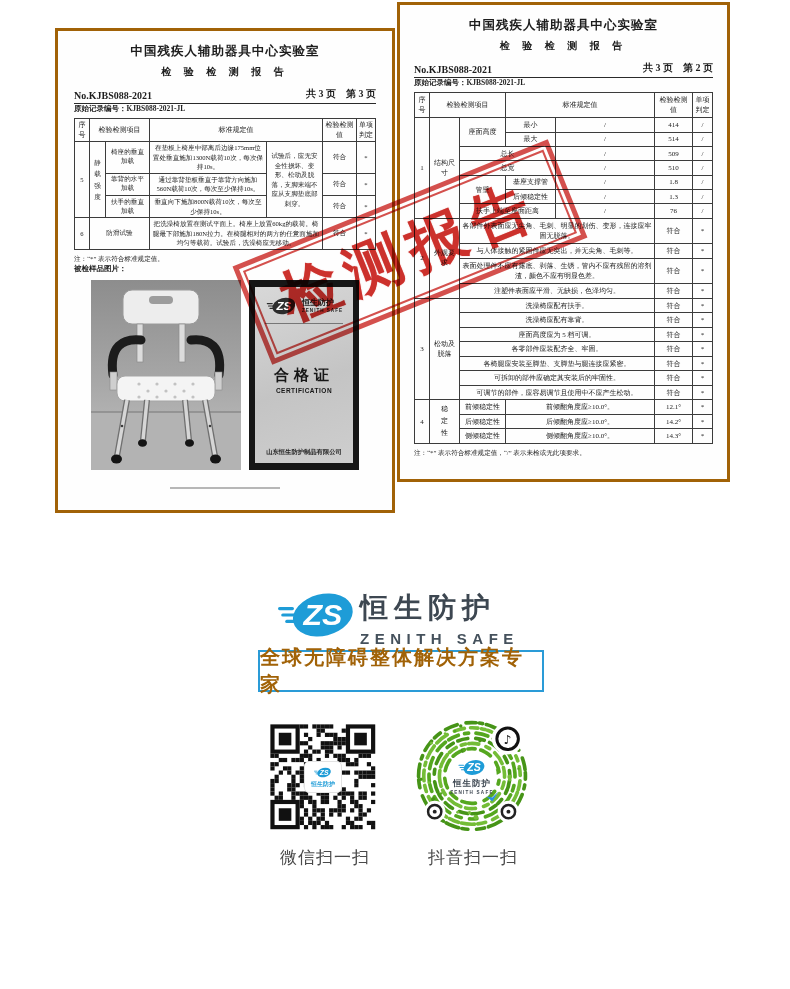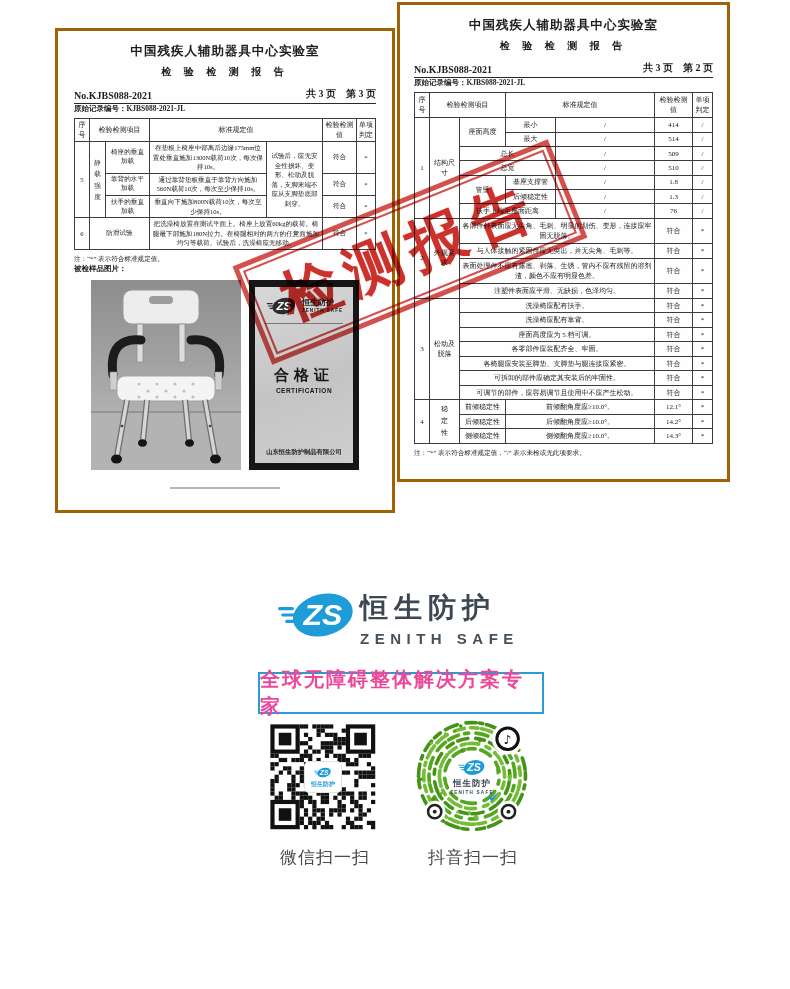--- a/index.html
+++ b/index.html
@@ -45,23 +45,23 @@
       transform:rotate(-22deg);border:5px solid rgba(201,33,28,.85);display:flex;align-items:center;
       justify-content:center;mix-blend-mode:multiply;opacity:.93;}
   #stamp .inner{position:absolute;inset:3px;border:2px solid rgba(201,33,28,.85);}
   #stamp .txt{font-size:58px;font-weight:800;color:#c9211c;letter-spacing:10px;
       font-family:"Liberation Sans",sans-serif;text-shadow:0 0 1px rgba(201,33,28,.6);}
   
   #brand-logo{position:absolute;left:278px;top:586px;z-index:2;}
   #brand-text{position:absolute;left:360px;top:589px;}
   .brand-name{font-size:28px;font-weight:bold;color:#3d4751;letter-spacing:6px;}
   .brand-en{font-size:15px;color:#45515c;letter-spacing:5.5px;margin-top:3px;font-weight:600;}
-  #tagline{position:absolute;left:258px;top:672px;width:282px;height:38px;border:2px solid #2a9bd7;
+  #tagline{position:absolute;left:258px;top:650px;width:282px;height:38px;border:2px solid #2a9bd7;
       display:flex;align-items:center;justify-content:center;font-size:20px;letter-spacing:2px;
-      color:#ec4899;font-weight:600;}
+      color:#a16207;font-weight:600;}
   
   .qr-wrap{position:absolute;}
   #qr-wechat{left:268px;top:722px;width:110px;height:110px;}
   #qr-douyin{left:414px;top:718px;width:116px;height:116px;}
   .qr-center{position:absolute;left:50%;top:50%;transform:translate(-50%,-50%);display:flex;
       flex-direction:column;align-items:center;}
   #wx-center{background:#fff;border:1px solid #e2e2e2;border-radius:5px;width:36px;height:30px;
       justify-content:center;}
   #wx-center .t{font-size:6px;font-weight:bold;color:#1e9cd7;margin-top:1px;}
   #dy-center .t{font-size:8.5px;font-weight:bold;color:#3d4751;letter-spacing:1px;}

